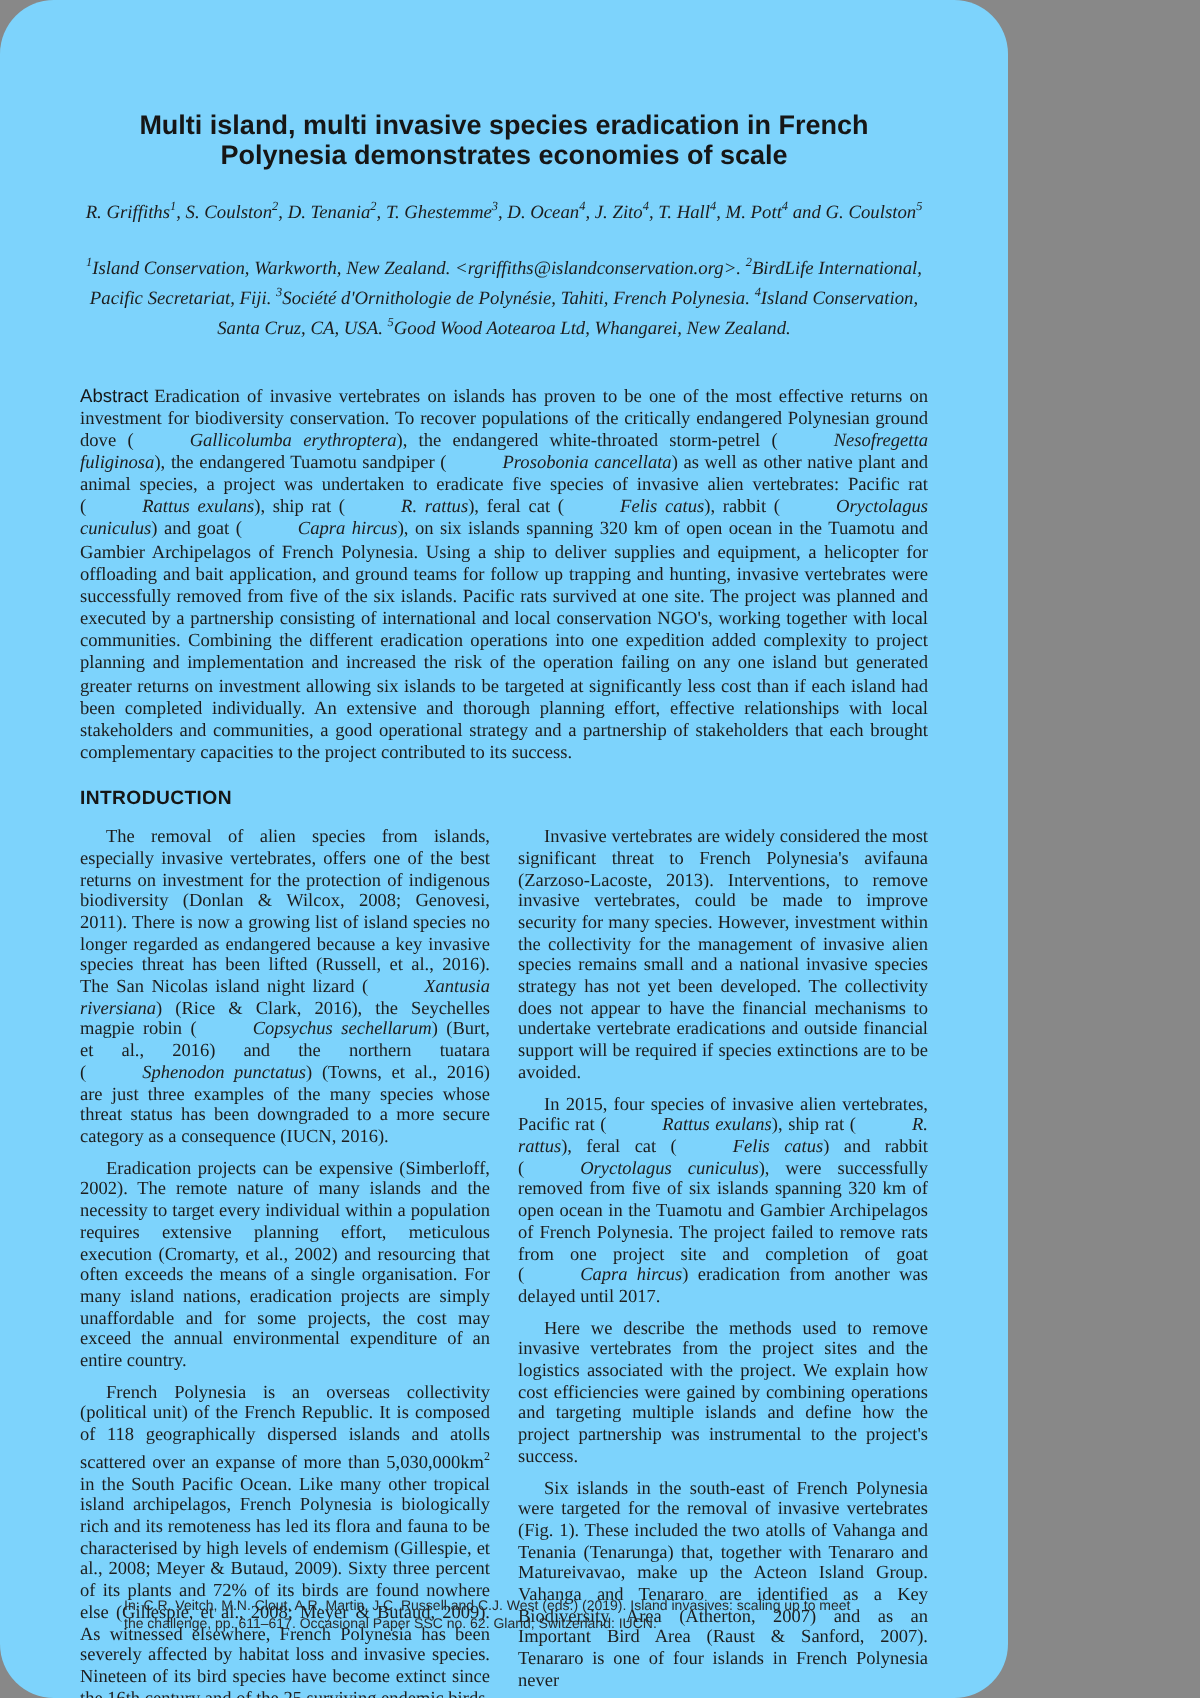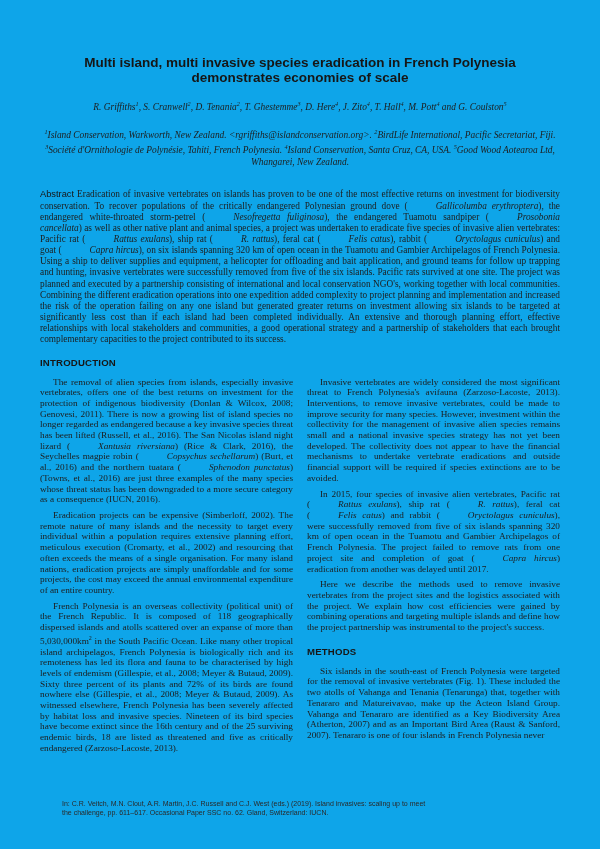--- a/index.html
+++ b/index.html
@@ -1,25 +1,26 @@
 <!DOCTYPE html>
 <html><head>
 <meta charset="utf-8">
 <style>
   * { margin: 0; padding: 0; box-sizing: border-box; }
   html, body { background: #888; }
   body { width: 600px; }
   .page {
     position: relative;
-    width: 600px;
+    width: 504px;
     height: 849px;
-    background: #0ea5e9;
+    background: #7dd3fc;
     color: #1d1d1d;
     overflow: hidden;
     font-family: "Liberation Serif", serif;
+    border-radius: 27px;
   }
   .content { padding: 56px 40px 0 40px; }
   .title {
     font-family: "Liberation Sans", sans-serif;
     font-weight: bold;
     font-size: 13.5px;
     line-height: 14.5px;
     text-align: center;
     margin: 0 10px 13px 10px;
     color: #161616;
@@ -99,39 +100,38 @@
   }
 </style>
 </head>
 <body>
 
 <div class="page">
   <div class="content">
 
     <h1 class="title">Multi island, multi invasive species eradication in French Polynesia demonstrates economies of scale</h1>
 
-    <div class="authors"><span>R. Griffiths</span><sup>1</sup><span>, S. Cranwell</span><sup>2</sup><span>, D. Tenania</span><sup>2</sup><span>, T. Ghestemme</span><sup>3</sup><span>, D. Here</span><sup>4</sup><span>, J. Zito</span><sup>4</sup><span>, T. Hall</span><sup>4</sup><span>, M. Pott</span><sup>4</sup><span> and G. Coulston</span><sup>5</sup></div>
+    <div class="authors"><span>R. Griffiths</span><sup>1</sup><span>, S. Coulston</span><sup>2</sup><span>, D. Tenania</span><sup>2</sup><span>, T. Ghestemme</span><sup>3</sup><span>, D. Ocean</span><sup>4</sup><span>, J. Zito</span><sup>4</sup><span>, T. Hall</span><sup>4</sup><span>, M. Pott</span><sup>4</sup><span> and G. Coulston</span><sup>5</sup></div>
 
     <div class="affiliations"><sup>1</sup><span>Island Conservation, Warkworth, New Zealand. &lt;rgriffiths@islandconservation.org&gt;. </span><sup>2</sup><span>BirdLife International, Pacific Secretariat, Fiji. </span><sup>3</sup><span>Société d'Ornithologie de Polynésie, Tahiti, French Polynesia. </span><sup>4</sup><span>Island Conservation, Santa Cruz, CA, USA. </span><sup>5</sup><span>Good Wood Aotearoa Ltd, Whangarei, New Zealand.</span></div>
 
     <p class="abstract"><span class="lbl">Abstract</span><span><span>Eradication of invasive vertebrates on islands has proven to be one of the most effective returns on investment for biodiversity conservation. To recover populations of the critically endangered Polynesian ground dove (</span><span class="it">Gallicolumba erythroptera</span><span>), the endangered white-throated storm-petrel (</span><span class="it">Nesofregetta fuliginosa</span><span>), the endangered Tuamotu sandpiper (</span><span class="it">Prosobonia cancellata</span><span>) as well as other native plant and animal species, a project was undertaken to eradicate five species of invasive alien vertebrates: Pacific rat (</span><span class="it">Rattus exulans</span><span>), ship rat (</span><span class="it">R. rattus</span><span>), feral cat (</span><span class="it">Felis catus</span><span>), rabbit (</span><span class="it">Oryctolagus cuniculus</span><span>) and goat (</span><span class="it">Capra hircus</span><span>), on six islands spanning 320 km of open ocean in the Tuamotu and Gambier Archipelagos of French Polynesia. Using a ship to deliver supplies and equipment, a helicopter for offloading and bait application, and ground teams for follow up trapping and hunting, invasive vertebrates were successfully removed from five of the six islands. Pacific rats survived at one site. The project was planned and executed by a partnership consisting of international and local conservation NGO's, working together with local communities. Combining the different eradication operations into one expedition added complexity to project planning and implementation and increased the risk of the operation failing on any one island but generated greater returns on investment allowing six islands to be targeted at significantly less cost than if each island had been completed individually. An extensive and thorough planning effort, effective relationships with local stakeholders and communities, a good operational strategy and a partnership of stakeholders that each brought complementary capacities to the project contributed to its success.</span></span></p>
 
 
     <div class="columns">
       <div class="col">
         <h2 class="sec">INTRODUCTION</h2>
         <p class="body ind"><span>The removal of alien species from islands, especially invasive vertebrates, offers one of the best returns on investment for the protection of indigenous biodiversity (Donlan &amp; Wilcox, 2008; Genovesi, 2011). There is now a growing list of island species no longer regarded as endangered because a key invasive species threat has been lifted (Russell, et al., 2016). The San Nicolas island night lizard (</span><span class="it">Xantusia riversiana</span><span>) (Rice &amp; Clark, 2016), the Seychelles magpie robin (</span><span class="it">Copsychus sechellarum</span><span>) (Burt, et al., 2016) and the northern tuatara (</span><span class="it">Sphenodon punctatus</span><span>) (Towns, et al., 2016) are just three examples of the many species whose threat status has been downgraded to a more secure category as a consequence (IUCN, 2016).</span></p>
         <p class="body ind"><span>Eradication projects can be expensive (Simberloff, 2002). The remote nature of many islands and the necessity to target every individual within a population requires extensive planning effort, meticulous execution (Cromarty, et al., 2002) and resourcing that often exceeds the means of a single organisation. For many island nations, eradication projects are simply unaffordable and for some projects, the cost may exceed the annual environmental expenditure of an entire country.</span></p>
         <p class="body ind"><span>French Polynesia is an overseas collectivity (political unit) of the French Republic. It is composed of 118 geographically dispersed islands and atolls scattered over an expanse of more than 5,030,000km</span><sup>2</sup><span> in the South Pacific Ocean. Like many other tropical island archipelagos, French Polynesia is biologically rich and its remoteness has led its flora and fauna to be characterised by high levels of endemism (Gillespie, et al., 2008; Meyer &amp; Butaud, 2009). Sixty three percent of its plants and 72% of its birds are found nowhere else (Gillespie, et al., 2008; Meyer &amp; Butaud, 2009). As witnessed elsewhere, French Polynesia has been severely affected by habitat loss and invasive species. Nineteen of its bird species have become extinct since the 16th century and of the 25 surviving endemic birds, 18 are listed as threatened and five as critically endangered (Zarzoso-Lacoste, 2013).</span></p>
       </div>
 
       <div class="col col-right">
         <p class="body ind"><span>Invasive vertebrates are widely considered the most significant threat to French Polynesia's avifauna (Zarzoso-Lacoste, 2013). Interventions, to remove invasive vertebrates, could be made to improve security for many species. However, investment within the collectivity for the management of invasive alien species remains small and a national invasive species strategy has not yet been developed. The collectivity does not appear to have the financial mechanisms to undertake vertebrate eradications and outside financial support will be required if species extinctions are to be avoided.</span></p>
         <p class="body ind"><span>In 2015, four species of invasive alien vertebrates, Pacific rat (</span><span class="it">Rattus exulans</span><span>), ship rat (</span><span class="it">R. rattus</span><span>), feral cat (</span><span class="it">Felis catus</span><span>) and rabbit (</span><span class="it">Oryctolagus cuniculus</span><span>), were successfully removed from five of six islands spanning 320 km of open ocean in the Tuamotu and Gambier Archipelagos of French Polynesia. The project failed to remove rats from one project site and completion of goat (</span><span class="it">Capra hircus</span><span>) eradication from another was delayed until 2017.</span></p>
         <p class="body ind"><span>Here we describe the methods used to remove invasive vertebrates from the project sites and the logistics associated with the project. We explain how cost efficiencies were gained by combining operations and targeting multiple islands and define how the project partnership was instrumental to the project's success.</span></p>
-        <h2 class="sec methods">METHODS</h2>
         <p class="body ind"><span>Six islands in the south-east of French Polynesia were targeted for the removal of invasive vertebrates (Fig. 1). These included the two atolls of Vahanga and Tenania (Tenarunga) that, together with Tenararo and Matureivavao, make up the Acteon Island Group. Vahanga and Tenararo are identified as a Key Biodiversity Area (Atherton, 2007) and as an Important Bird Area (Raust &amp; Sanford, 2007). Tenararo is one of four islands in French Polynesia never</span></p>
       </div>
     </div>
   </div>
 
   <div class="footer">In: C.R. Veitch, M.N. Clout, A.R. Martin, J.C. Russell and C.J. West (eds.) (2019). Island invasives: scaling up to meet the challenge, pp. 611–617. Occasional Paper SSC no. 62. Gland, Switzerland: IUCN.</div>
 </div>
 
 </body></html>

